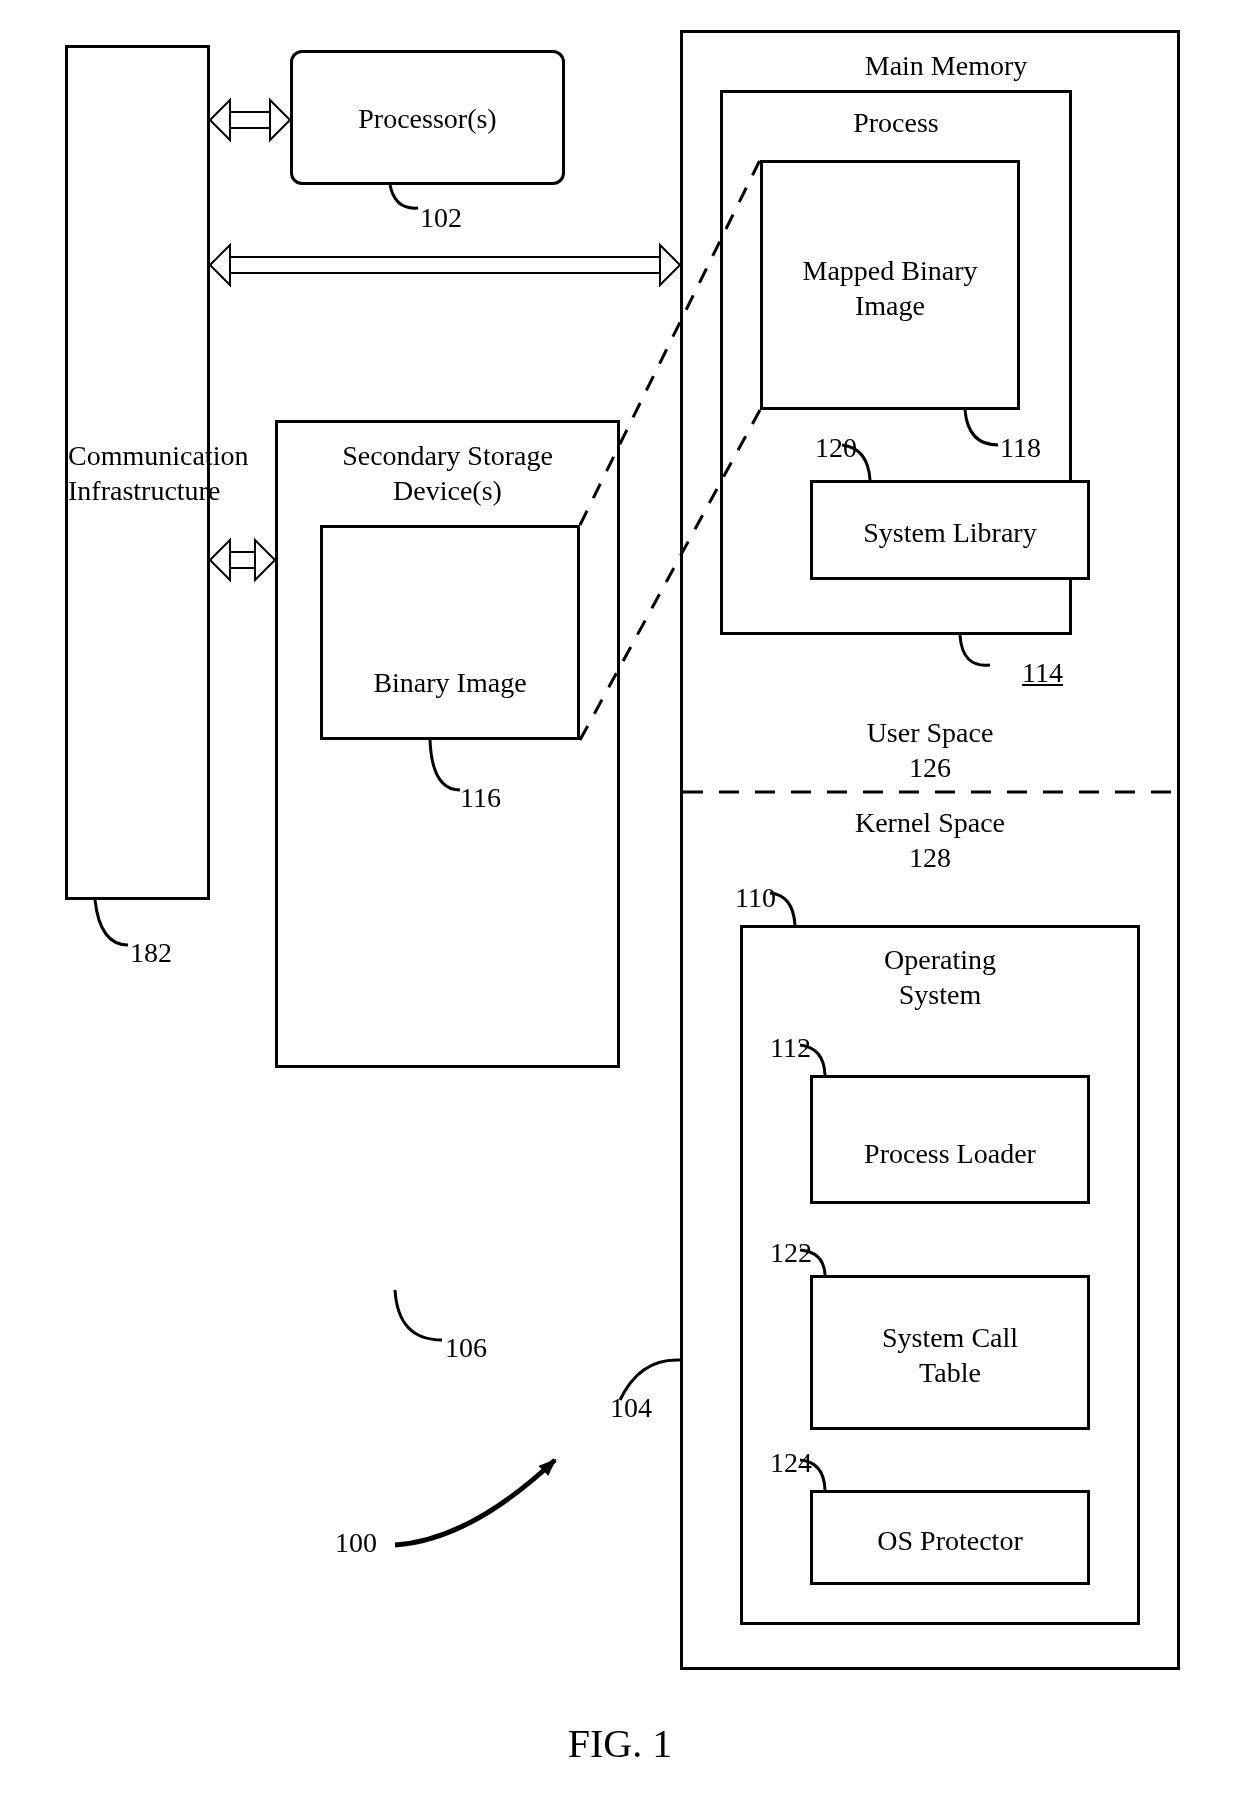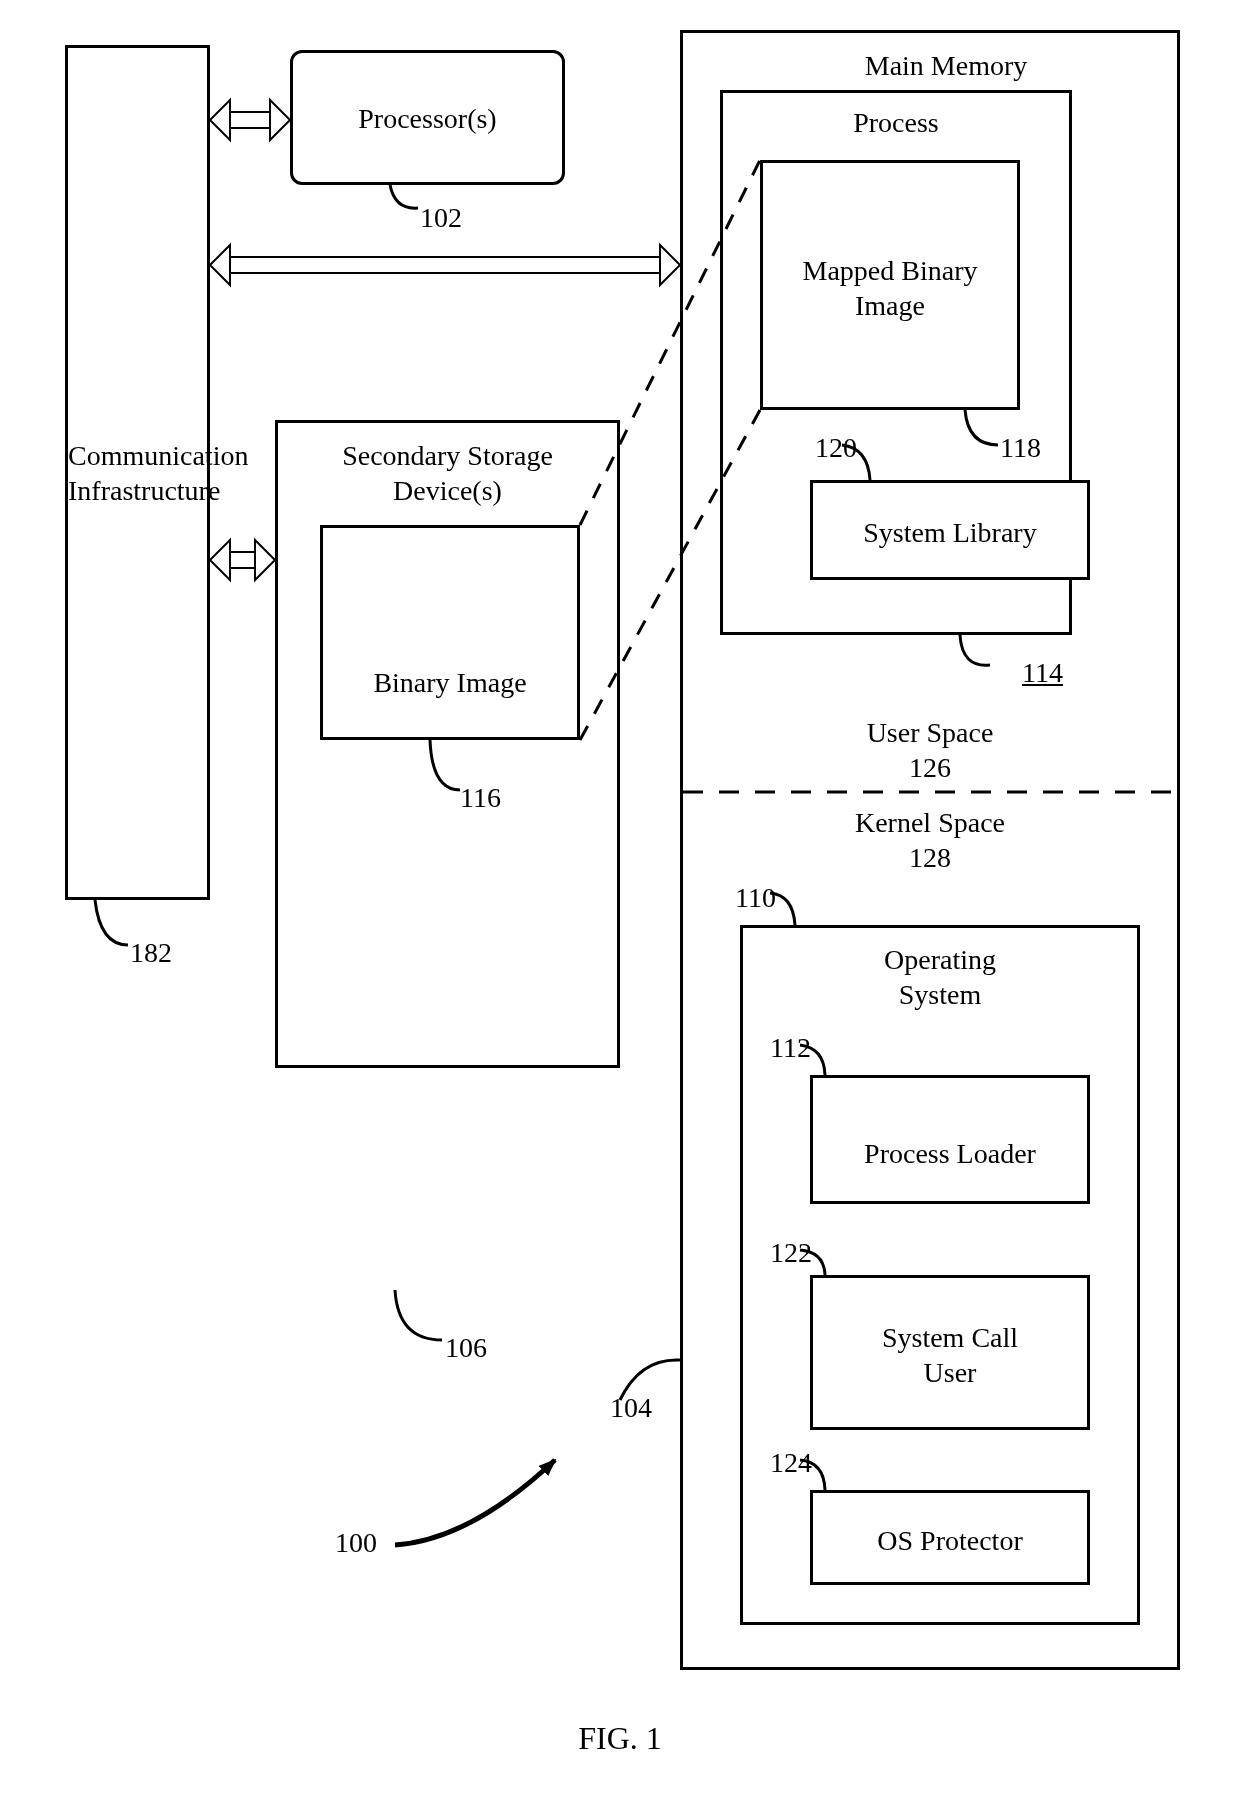--- a/index.html
+++ b/index.html
@@ -25,21 +25,21 @@
     svg.overlay {
       position: absolute;
       left: 0; top: 0;
       width: 1240px; height: 1803px;
       pointer-events: none;
     }
     .fig {
       position: absolute;
       width: 100%;
       text-align: center;
-      font-size: 32px;
+      font-size: 40px;
     }
   </style>
 </head>
 <body>
 
 <div class="box" style="left:65px; top:45px; width:145px; height:855px;">
   <div class="label" style="left:0; right:0; top:390px; white-space:pre-line;">Communication
 Infrastructure</div>
 </div>
 <div class="label" style="left:130px; top:935px;">182</div>
@@ -93,21 +93,21 @@
 </div>
 <div class="label" style="left:735px; top:880px;">110</div>
 
 <div class="box" style="left:810px; top:1075px; width:280px; height:129px;">
   <div class="label" style="left:0; right:0; top:58px;">Process Loader</div>
 </div>
 <div class="label" style="left:770px; top:1030px;">112</div>
 
 <div class="box" style="left:810px; top:1275px; width:280px; height:155px;">
   <div class="label" style="left:0; right:0; top:42px; white-space:pre-line;">System Call
-User</div>
+Table</div>
 </div>
 <div class="label" style="left:770px; top:1235px;">122</div>
 
 <div class="box" style="left:810px; top:1490px; width:280px; height:95px;">
   <div class="label" style="left:0; right:0; top:30px;">OS Protector</div>
 </div>
 <div class="label" style="left:770px; top:1445px;">124</div>
 
 <div class="label" style="left:335px; top:1525px;">100</div>
 

